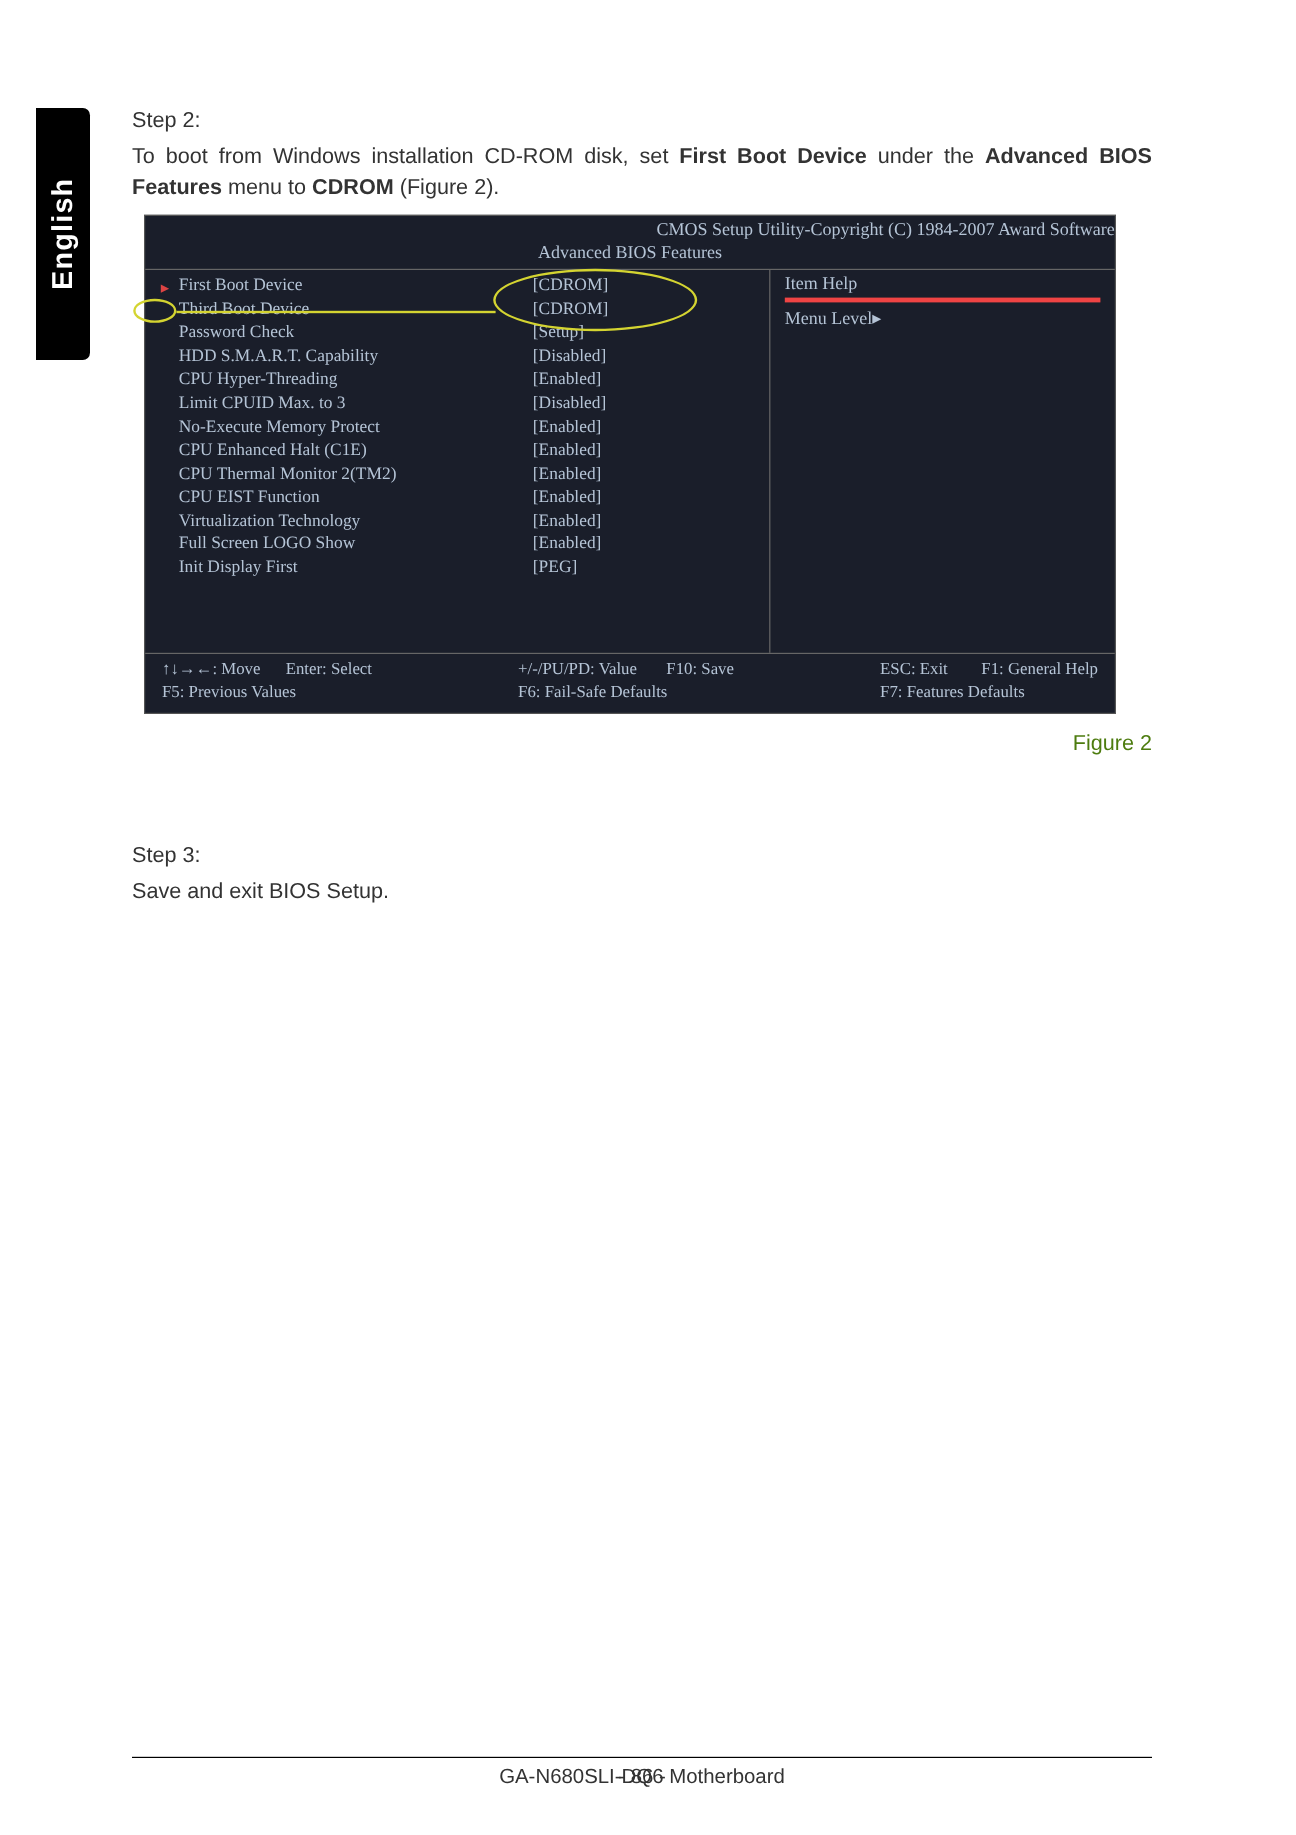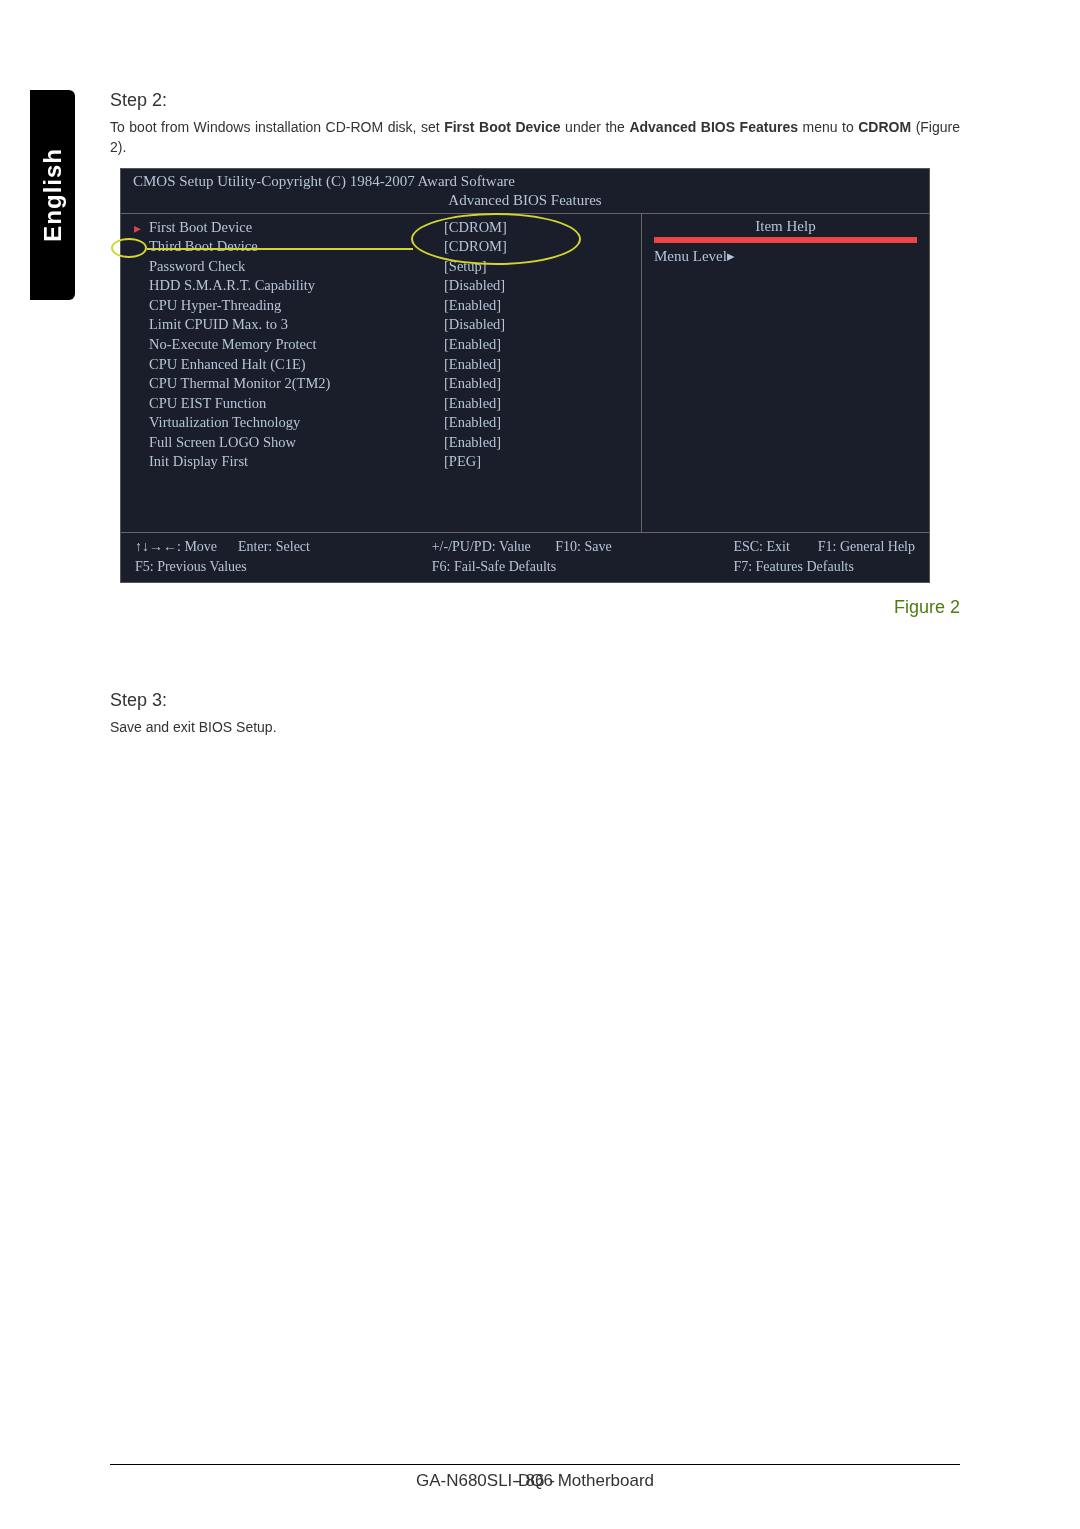--- a/index.html
+++ b/index.html
@@ -36,39 +36,39 @@
       top: 90px;
       width: 850px;
     }
     .step-heading {
       font-size: 18px;
       color: #333;
       margin-bottom: 6px;
       font-weight: normal;
     }
     .step-text {
-      font-size: 14px;
+      font-size: 18px;
       color: #333;
       line-height: 1.45;
       margin-bottom: 10px;
       text-align: justify;
     }
     .step-text .bold { font-weight: bold; }
     .bios-box {
       width: 810px;
       margin-left: 10px;
       background: #1a1e2a;
       border: 1px solid #555;
       color: #b5c4d6;
       font-family: 'Times New Roman', serif;
       font-size: 15px;
     }
     .bios-header {
-      text-align: left;
-      padding: 4px 12px 2px;
+      text-align: right;
+      padding: 4px 0 2px;
       font-size: 15px;
     }
     .bios-header-line2 {
       text-align: center;
       padding-bottom: 4px;
       font-size: 15px;
     }
     .bios-main {
       display: flex;
       border-top: 1px solid #666;
@@ -78,23 +78,23 @@
       width: 520px;
       padding: 4px 0 60px 28px;
       position: relative;
     }
     .bios-right {
       flex: 1;
       border-left: 1px solid #666;
       padding: 4px 12px;
     }
     .bios-right-title {
-      text-align: center;
+      text-align: left;
       padding-bottom: 2px;
-      border-bottom: 6px solid #ef4444;
+      border-bottom: 4px solid #ef4444;
       margin-bottom: 4px;
     }
     .bios-row {
       display: flex;
       line-height: 1.35;
       font-size: 14.5px;
     }
     .bios-label { width: 295px; }
     .bios-value { flex: 1; }
     .bios-pointer {

